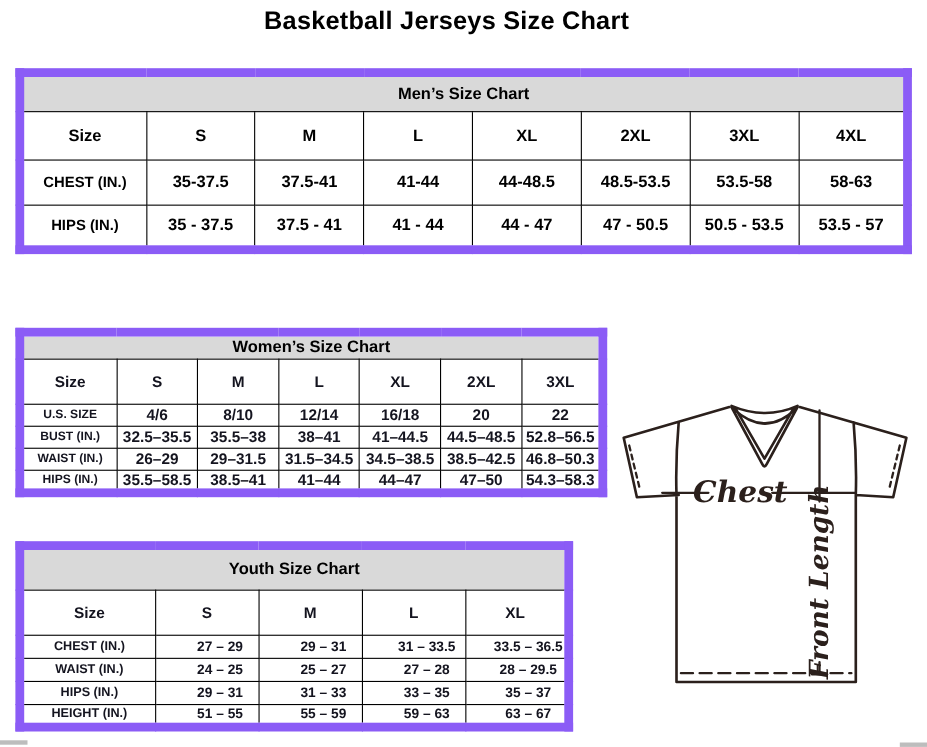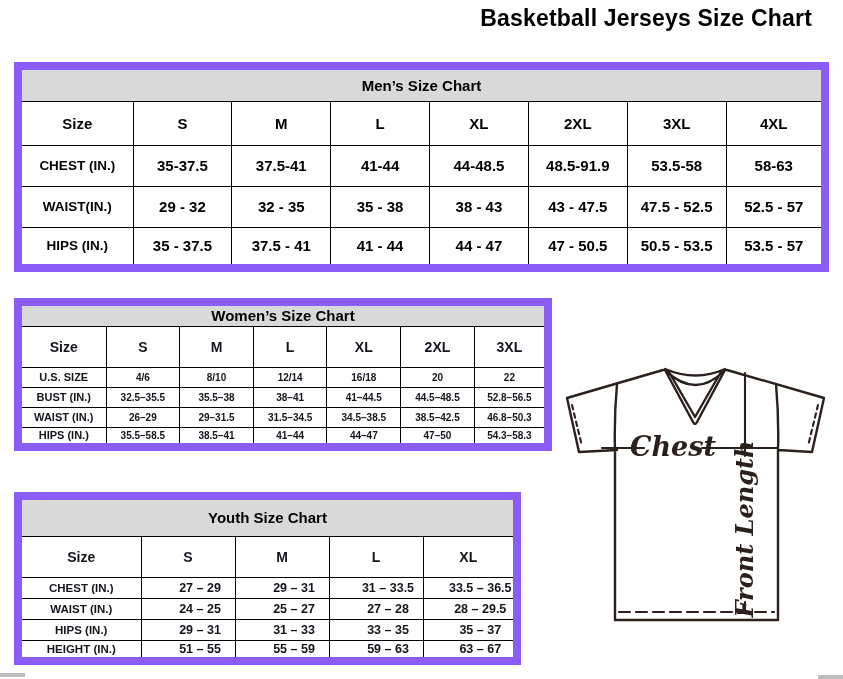--- a/index.html
+++ b/index.html
@@ -1,18 +1,18 @@
 <!DOCTYPE html>
 <html><head>
 <meta charset="utf-8">
 <style>
   html,body{margin:0;padding:0;background:#ffffff;}
   .page{position:relative;width:843px;height:679px;background:#ffffff;overflow:hidden;
         font-family:"Liberation Sans",sans-serif;color:#000;}
-  .title{position:absolute;top:5px;left:0;width:812px;text-align:right;
+  .title{position:absolute;top:5px;left:0;width:812px;text-align:center;
          font-size:23px;font-weight:bold;letter-spacing:.2px;}
 
   table{position:absolute;border-collapse:collapse;table-layout:fixed;background:#fff;
         border:8px solid #8b5cf6;}
   th,td{border:1px solid #000;padding:0;text-align:center;vertical-align:middle;
         font-weight:bold;overflow:hidden;white-space:nowrap;}
   .band th{background:#d9d9d9;font-size:15px;}
 
   
   .mens{left:14px;top:62px;width:815px;}
@@ -24,21 +24,21 @@
   .mens .data td{font-size:15px;}
 
   
   .womens{left:14px;top:298px;width:538px;color:#14141f;}
   .womens .band{height:24px;}
   .womens .band th{color:#000;}
   .womens .head{height:41px;}
   .womens .head th{font-size:14px;}
   .womens .data{height:20px;}
   .womens .data th{font-size:11px;}
-  .womens .data td{font-size:10px;}
+  .womens .data td{font-size:14px;}
 
   
   .youth{left:14px;top:492px;width:507px;color:#14141f;}
   .youth .band{height:40px;}
   .youth .band th{color:#000;}
   .youth .head{height:41px;}
   .youth .head th{font-size:14px;}
   .youth .data{height:21px;}
   .youth .data th{font-size:11.5px;}
   .youth .data td{font-size:12.5px;padding-left:24px;}
@@ -85,33 +85,23 @@
       <th>2XL</th>
       <th>3XL</th>
       <th>4XL</th>
     </tr>
     <tr class="data">
       <th>CHEST (IN.)</th>
       <td>35-37.5</td>
       <td>37.5-41</td>
       <td>41-44</td>
       <td>44-48.5</td>
-      <td>48.5-91.9</td>
+      <td>48.5-53.5</td>
       <td>53.5-58</td>
       <td>58-63</td>
-    </tr>
-    <tr class="data">
-      <th>WAIST(IN.)</th>
-      <td>29 - 32</td>
-      <td>32 - 35</td>
-      <td>35 - 38</td>
-      <td>38 - 43</td>
-      <td>43 - 47.5</td>
-      <td>47.5 - 52.5</td>
-      <td>52.5 - 57</td>
     </tr>
     <tr class="data">
       <th>HIPS (IN.)</th>
       <td>35 - 37.5</td>
       <td>37.5 - 41</td>
       <td>41 - 44</td>
       <td>44 - 47</td>
       <td>47 - 50.5</td>
       <td>50.5 - 53.5</td>
       <td>53.5 - 57</td>

